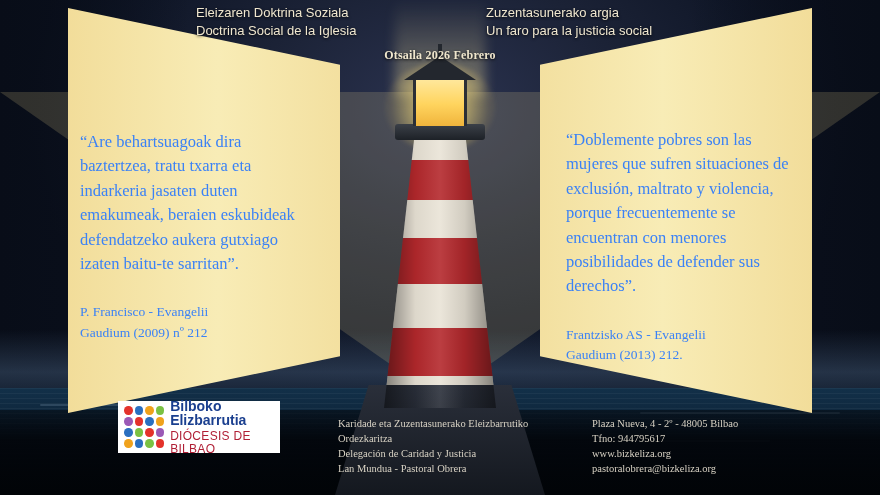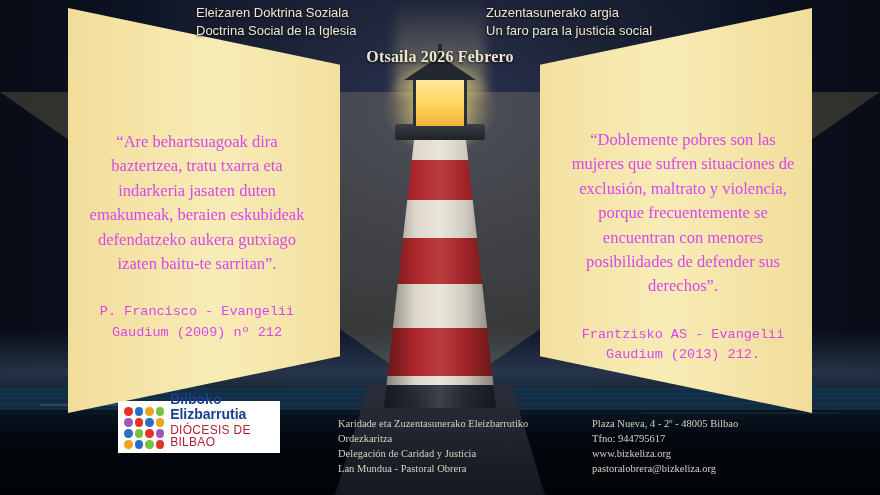--- a/index.html
+++ b/index.html
@@ -179,71 +179,70 @@
   .panel-right {
     right: 68px; top: 8px;
     width: 272px; height: 405px;
     clip-path: polygon(0% 14%, 100% 0%, 100% 100%, 0% 86%);
     background: linear-gradient(to left, #f2dd9a 0%, #f8ecb6 55%, #f3e0a0 100%);
   }
   .panel-inner {
     position: absolute;
     z-index: 11;
     width: 234px;
-    color: #d946ef;
-    text-align: center;
+    color: #3b82f6;
   }
   .panel-inner.left  { left: 80px;  top: 130px; }
   .panel-inner.right { right: 80px; top: 128px; }
   .quote-text {
     font-size: 16.5px;
     line-height: 1.48;
     font-family: "Liberation Serif", serif;
   }
   .quote-source {
     margin-top: 26px;
     font-size: 13.5px;
     line-height: 1.5;
-    font-family: Liberation Mono, monospace;
+    font-family: Liberation Serif, serif;
   }
 
   
   .head {
     position: absolute;
     top: 4px;
     color: #f0e7cf;
     font-size: 13px;
     line-height: 1.35;
     z-index: 20;
     text-shadow: 0 1px 3px rgba(0,0,0,0.85);
     font-family: Liberation Sans, sans-serif;
   }
   .head-left  { left: 196px; text-align: left; }
   .head-right { left: 486px; text-align: left; }
   .subtitle {
     position: absolute;
     top: 48px; left: 0; width: 880px;
     text-align: center;
     color: #efe6cd;
-    font-size: 16px;
+    font-size: 12px;
     font-weight: bold;
     letter-spacing: 0.2px;
     z-index: 20;
     text-shadow: 0 1px 3px rgba(0,0,0,0.85);
     font-family: "Liberation Serif", serif;
   }
 
   
   .logo-box {
     position: absolute;
     left: 118px; bottom: 42px;
     width: 162px; height: 52px;
     background: #ffffff;
     display: flex;
-    align-items: flex-end;
+    align-items: center;
     z-index: 22;
     padding: 4px 6px;
     box-sizing: border-box;
   }
   .logo-dots {
     width: 50px; height: 42px;
     display: grid;
     grid-template-columns: repeat(4, 1fr);
     grid-template-rows: repeat(4, 1fr);
     gap: 2px;

